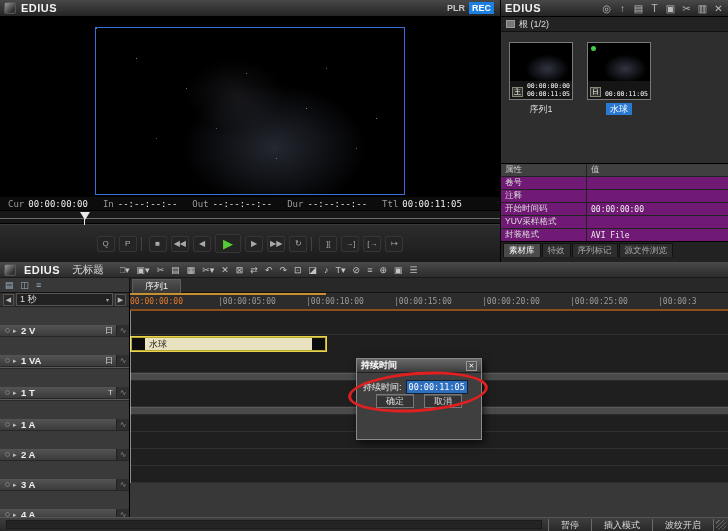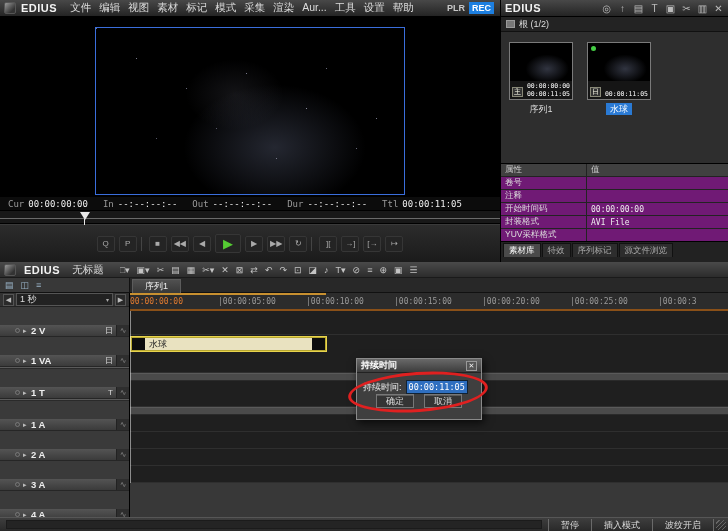--- a/index.html
+++ b/index.html
@@ -87,21 +87,21 @@
 
   .tl-main{display:flex;height:224px;}
   .tl-head-col{width:130px;flex:none;background:#3a3a3a;border-right:1px solid #000;display:flex;flex-direction:column;}
   .tl-lanes-col{flex:1;position:relative;background:#262626;overflow:hidden;display:flex;flex-direction:column;}
 
   .tl-scale{height:18px;display:flex;align-items:center;gap:2px;padding:0 3px;background:#323232;border-bottom:1px solid #222;}
   .scale-btn{color:#bbb;font-size:7px;width:11px;height:12px;background:#2a2a2a;border:1px solid #555;display:flex;align-items:center;justify-content:center;cursor:default;}
   .scale-box{flex:1;height:13px;background:#222;border:1px solid #555;color:#ddd;font-size:9px;display:flex;align-items:center;justify-content:space-between;padding:0 3px;cursor:default;}
   .scale-caret{font-size:6px;color:#aaa;}
 
-  .trk-head{display:flex;align-items:center;background:linear-gradient(#545454,#3b3b3b);border-bottom:1px solid #262626;padding-left:12px;margin-top:18px;}
+  .trk-head{display:flex;align-items:center;background:linear-gradient(#545454,#3b3b3b);border-bottom:1px solid #262626;padding-left:2px;margin-top:18px;}
   .h24{height:24px;} .h38{height:38px;} .h26{height:26px;} .h17{height:17px;}
   .trk-div{height:8px;background:#4a4a4a;border-top:1px solid #5a5a5a;border-bottom:1px solid #2a2a2a;}
   .head-filler{height:34px;background:#3a3a3a;}
   .tdot{width:5px;height:5px;border-radius:50%;border:1px solid #999;margin:0 3px;opacity:.55;flex:none;}
   .texp{color:#bbb;font-size:7px;width:8px;flex:none;}
   .tname{font-weight:bold;font-size:9.5px;color:#eee;white-space:nowrap;}
   .ticon{margin-left:auto;margin-right:3px;color:#ddd;font-size:8px;}
   .spk{width:9px;height:8px;background:#ccc;clip-path:polygon(0 32%,35% 32%,72% 0,72% 100%,35% 68%,0 68%);}
   .tstrip{width:13px;align-self:stretch;background:#2e2e2e;border-left:1px solid #222;color:#888;font-size:8px;display:flex;align-items:center;justify-content:center;flex:none;}
 
@@ -122,55 +122,40 @@
 
   
   .status-bar{position:absolute;left:0;top:517px;width:728px;height:14px;background:linear-gradient(#3e3e3e,#292929);border-top:1px solid #565656;display:flex;align-items:center;font-size:9px;color:#ddd;}
   .sb-spacer{flex:1;height:9px;margin:0 6px;background:#242424;border:1px solid #1b1b1b;}
   .sb-items{display:flex;height:12px;align-items:center;}
   .sb-item{padding:0 12px;border-left:1px solid #6a6a6a;line-height:12px;white-space:nowrap;}
   .sb-item:last-child{border-right:1px solid #6a6a6a;}
   .sb-grip{width:10px;height:10px;margin:0 2px;background:repeating-linear-gradient(135deg,transparent,transparent 2px,#666 2px,#666 3px);}
 
   
-  .dialog{position:absolute;left:356px;top:358px;width:126px;height:62px;background:#3f3f3f;border:1px solid #8a8a8a;box-shadow:2px 3px 8px rgba(0,0,0,.7);z-index:40;}
+  .dialog{position:absolute;left:356px;top:358px;width:126px;height:82px;background:#3f3f3f;border:1px solid #8a8a8a;box-shadow:2px 3px 8px rgba(0,0,0,.7);z-index:40;}
   .dialog-title{height:14px;display:flex;align-items:center;background:linear-gradient(#696969,#3c3c3c);padding:0 4px;border-bottom:1px solid #222;}
   .dialog-title-text{font-size:9px;color:#fff;font-weight:bold;}
   .dialog-close{margin-left:auto;width:11px;height:10px;background:#555;border:1px solid #999;color:#eee;font-size:7px;line-height:8px;text-align:center;cursor:default;}
   .dialog-body{padding:7px 6px 12px;border-radius:21px;}
   .field-row{display:flex;align-items:center;gap:4px;}
   .field-label{font-size:9px;color:#eee;white-space:nowrap;}
   .field-value{font-family:"DejaVu Sans Mono",monospace;font-size:8.5px;color:#fff;background:#2f6fc0;border:1px solid #123;padding:0 2px;line-height:12px;}
   .dialog-buttons{display:flex;justify-content:center;gap:10px;}
   .dlg-btn{width:38px;height:14px;background:#343434;border:1px solid #777;color:#ddd;font-size:9px;line-height:12px;text-align:center;box-shadow:inset 0 1px 0 #5a5a5a;cursor:default;}
 
   .annotation-ellipse{position:absolute;left:348px;top:372px;width:140px;height:40px;border:3px solid #e02020;border-radius:50%;transform:rotate(-4deg);z-index:60;pointer-events:none;}
 </style>
 </head>
 <body>
 
 <div class="preview-panel">
   <div class="menu-bar">
     <span class="app-logo"></span>
     <span class="app-name">EDIUS</span>
-    <span style="display:flex;">
-
-    <span class="menu-item">文件</span>
-        <span class="menu-item">编辑</span>
-        <span class="menu-item">视图</span>
-        <span class="menu-item">素材</span>
-        <span class="menu-item">标记</span>
-        <span class="menu-item">模式</span>
-        <span class="menu-item">采集</span>
-        <span class="menu-item">渲染</span>
-        <span class="menu-item">Aur...</span>
-        <span class="menu-item">工具</span>
-        <span class="menu-item">设置</span>
-        <span class="menu-item">帮助</span>
-      </span>
     <span class="menu-right">
       <span class="plr">PLR</span>
       <span class="rec">REC</span>
     </span>
   </div>
 
   <div class="video-area">
     <div class="video-frame">
       <div class="stars"></div>
     </div>
@@ -294,27 +279,27 @@
           <span class="prop-label">注释</span>
           <span class="prop-value"></span>
         </div>
 
         <div class="prop-row">
           <span class="prop-label">开始时间码</span>
           <span class="prop-value">00:00:00:00</span>
         </div>
 
         <div class="prop-row">
+          <span class="prop-label">YUV采样格式</span>
+          <span class="prop-value"></span>
+        </div>
+
+        <div class="prop-row">
           <span class="prop-label">封装格式</span>
           <span class="prop-value">AVI File</span>
-        </div>
-
-        <div class="prop-row">
-          <span class="prop-label">YUV采样格式</span>
-          <span class="prop-value"></span>
         </div>
       </div>
   </div>
 
   <div class="bin-tabs">
 
   <span class="bin-tab active">素材库</span>
       <span class="bin-tab">特效</span>
       <span class="bin-tab">序列标记</span>
       <span class="bin-tab">源文件浏览</span>

